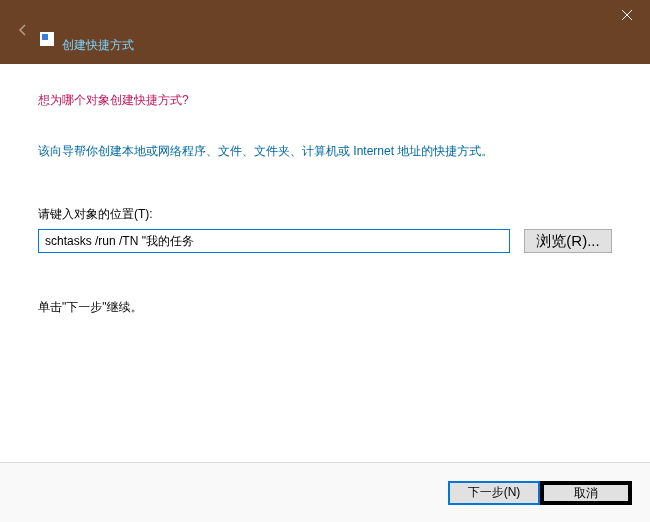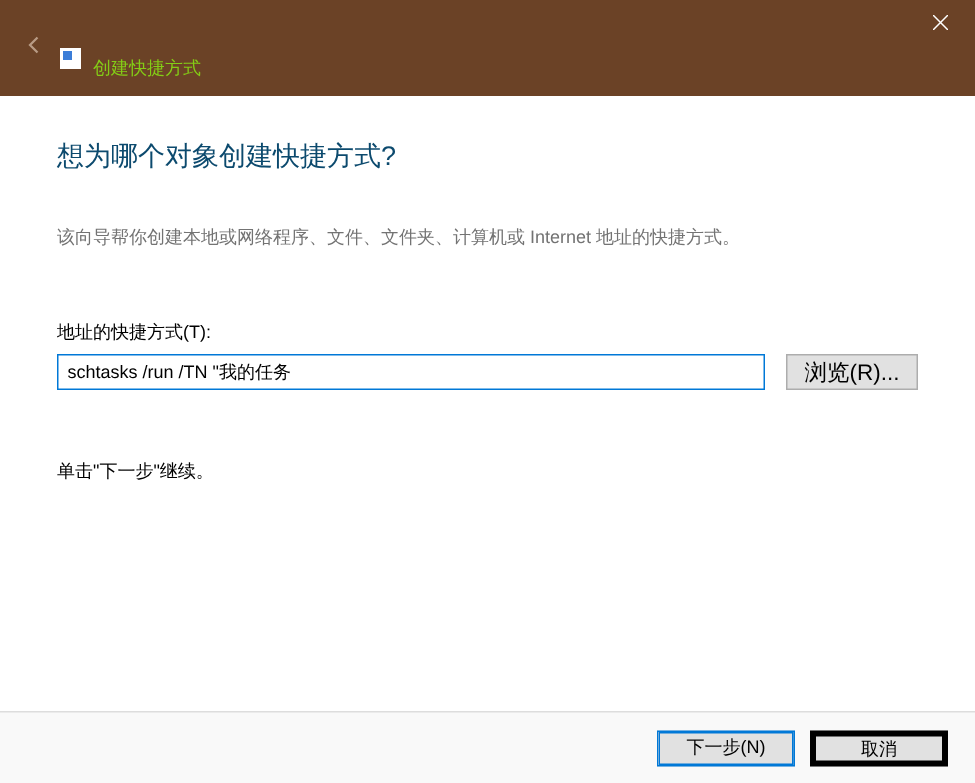--- a/index.html
+++ b/index.html
@@ -36,47 +36,47 @@
     position: relative;
   }
   .title-icon::before {
     content: "";
     position: absolute;
     left: 2px; top: 2px;
     width: 6px; height: 6px;
     background: #3b7dd8;
   }
   .title-text {
-    color: #84cc16;
+    color: #7dd3fc;
     font-size: 12px;
     margin-top: 26px;
   }
   .close-btn {
     position: absolute;
     top: 0; right: 0;
     width: 46px; height: 30px;
     display: flex;
     align-items: center;
     justify-content: center;
     color: #fff;
     font-size: 14px;
     cursor: pointer;
   }
   .close-btn svg { stroke: #fff; }
   .content {
     padding: 28px 38px 0 38px;
   }
   .heading {
-    color: #0c4a6e;
-    font-size: 18px;
+    color: #be185d;
+    font-size: 12px;
     font-weight: normal;
     margin-bottom: 34px;
   }
   .desc {
-    color: #737373;
+    color: #0369a1;
     font-size: 12px;
     margin-bottom: 46px;
   }
   .label {
     color: #000;
     font-size: 12px;
     margin-bottom: 6px;
   }
   .input-row {
     display: flex;
@@ -102,28 +102,27 @@
     font-family: inherit;
     cursor: pointer;
   }
   .hint {
     color: #000;
     font-size: 12px;
   }
   .footer {
     position: absolute;
     bottom: 0; left: 0; right: 0;
-    height: 48px;
+    height: 60px;
     border-top: 1px solid #ddd;
     background: #f9f9f9;
     display: flex;
     align-items: center;
     justify-content: flex-end;
     padding-right: 18px;
-    gap: 10px;
   }
   .footer-btn {
     width: 92px;
     height: 24px;
     border: 4px solid #000000;
     background: #e1e1e1;
     font-size: 12px;
     font-family: inherit;
     cursor: pointer;
   }
@@ -146,21 +145,21 @@
   <div class="close-btn">
     <svg width="10" height="10" viewBox="0 0 10 10">
       <path d="M0 0 L10 10 M10 0 L0 10" stroke-width="1"></path>
     </svg>
   </div>
 </div>
 
 <div class="content">
   <h1 class="heading">想为哪个对象创建快捷方式?</h1>
   <p class="desc">该向导帮你创建本地或网络程序、文件、文件夹、计算机或 Internet 地址的快捷方式。</p>
-  <div class="label">地址的快捷方式(T):</div>
+  <div class="label">请键入对象的位置(T):</div>
   <div class="input-row">
     <input class="location-input" type="text" value="schtasks /run /TN &quot;我的任务" style="">
     <button class="browse-btn">浏览(R)...</button>
   </div>
   <p class="hint">单击"下一步"继续。</p>
 </div>
 
 <div class="footer">
   <button class="footer-btn primary">下一步(N)</button>
   <button class="footer-btn">取消</button>

